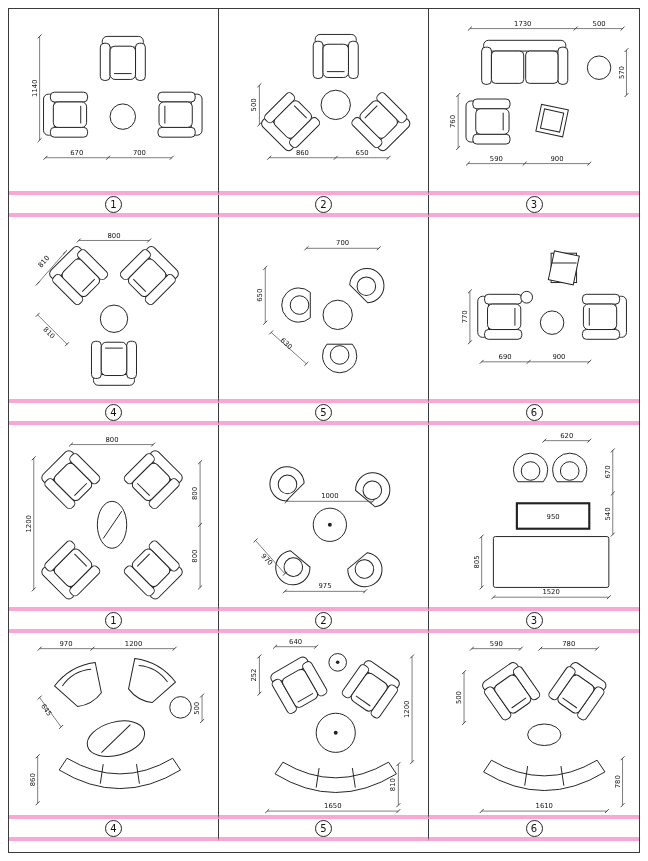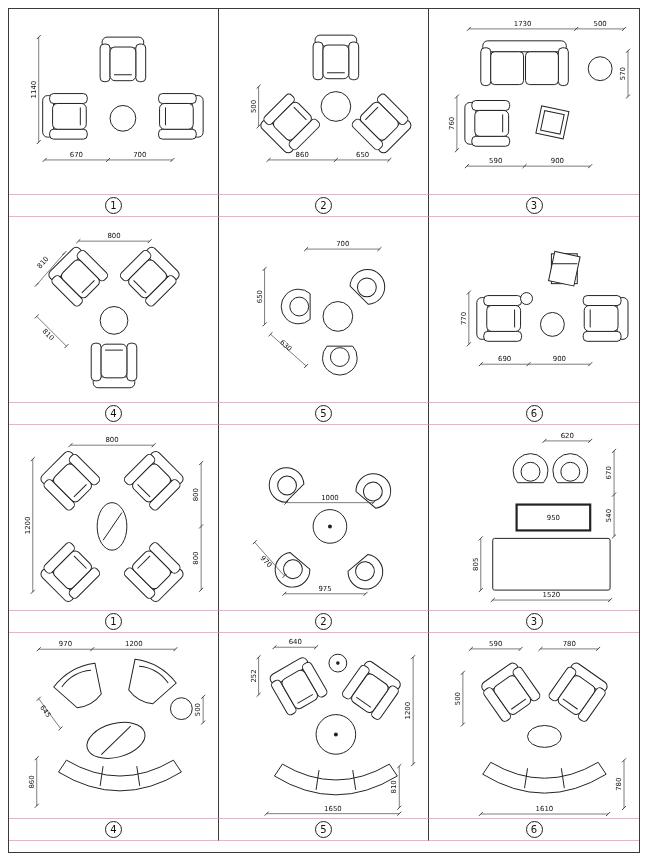--- a/index.html
+++ b/index.html
@@ -2,21 +2,21 @@
 <html><head>
 <meta charset="utf-8">
 <style>
   html,body{margin:0;padding:0;background:#fff;}
   .sheet{position:relative;width:648px;height:861px;background:#fff;overflow:hidden;
          font-family:"DejaVu Sans",sans-serif;}
   .frame{position:absolute;left:8px;top:8px;width:630px;height:843px;border:1px solid #3a3a3a;}
   .grid{display:grid;width:100%;height:100%;box-sizing:border-box;
         grid-template-columns:repeat(3,1fr);
         grid-template-rows:186px 22px 186px 22px 186px 22px 186px 22px auto;}
-  .cell,.numcell{border-right:1px solid #3a3a3a;border-bottom:1px solid #f9a8d4;
+  .cell,.numcell{border-right:1px solid #3a3a3a;border-bottom:4px solid #f9a8d4;
         box-sizing:border-box;overflow:hidden;background:#fff;}
   .grid > div:nth-child(3n){border-right:none;}
   .numcell{display:flex;align-items:center;justify-content:center;}
   .bottomstrip{grid-column:1/4;border-right:none;background:#fff;}
   .badge{width:15px;height:15px;border:1px solid #222;border-radius:50%;
         display:flex;align-items:center;justify-content:center;
         font:10px "DejaVu Sans",sans-serif;color:#111;}
   svg.cad{display:block;width:100%;height:100%;}
   .furn{fill:#fff;stroke:#222;stroke-width:1;}
   .furn .ln{fill:none;}

